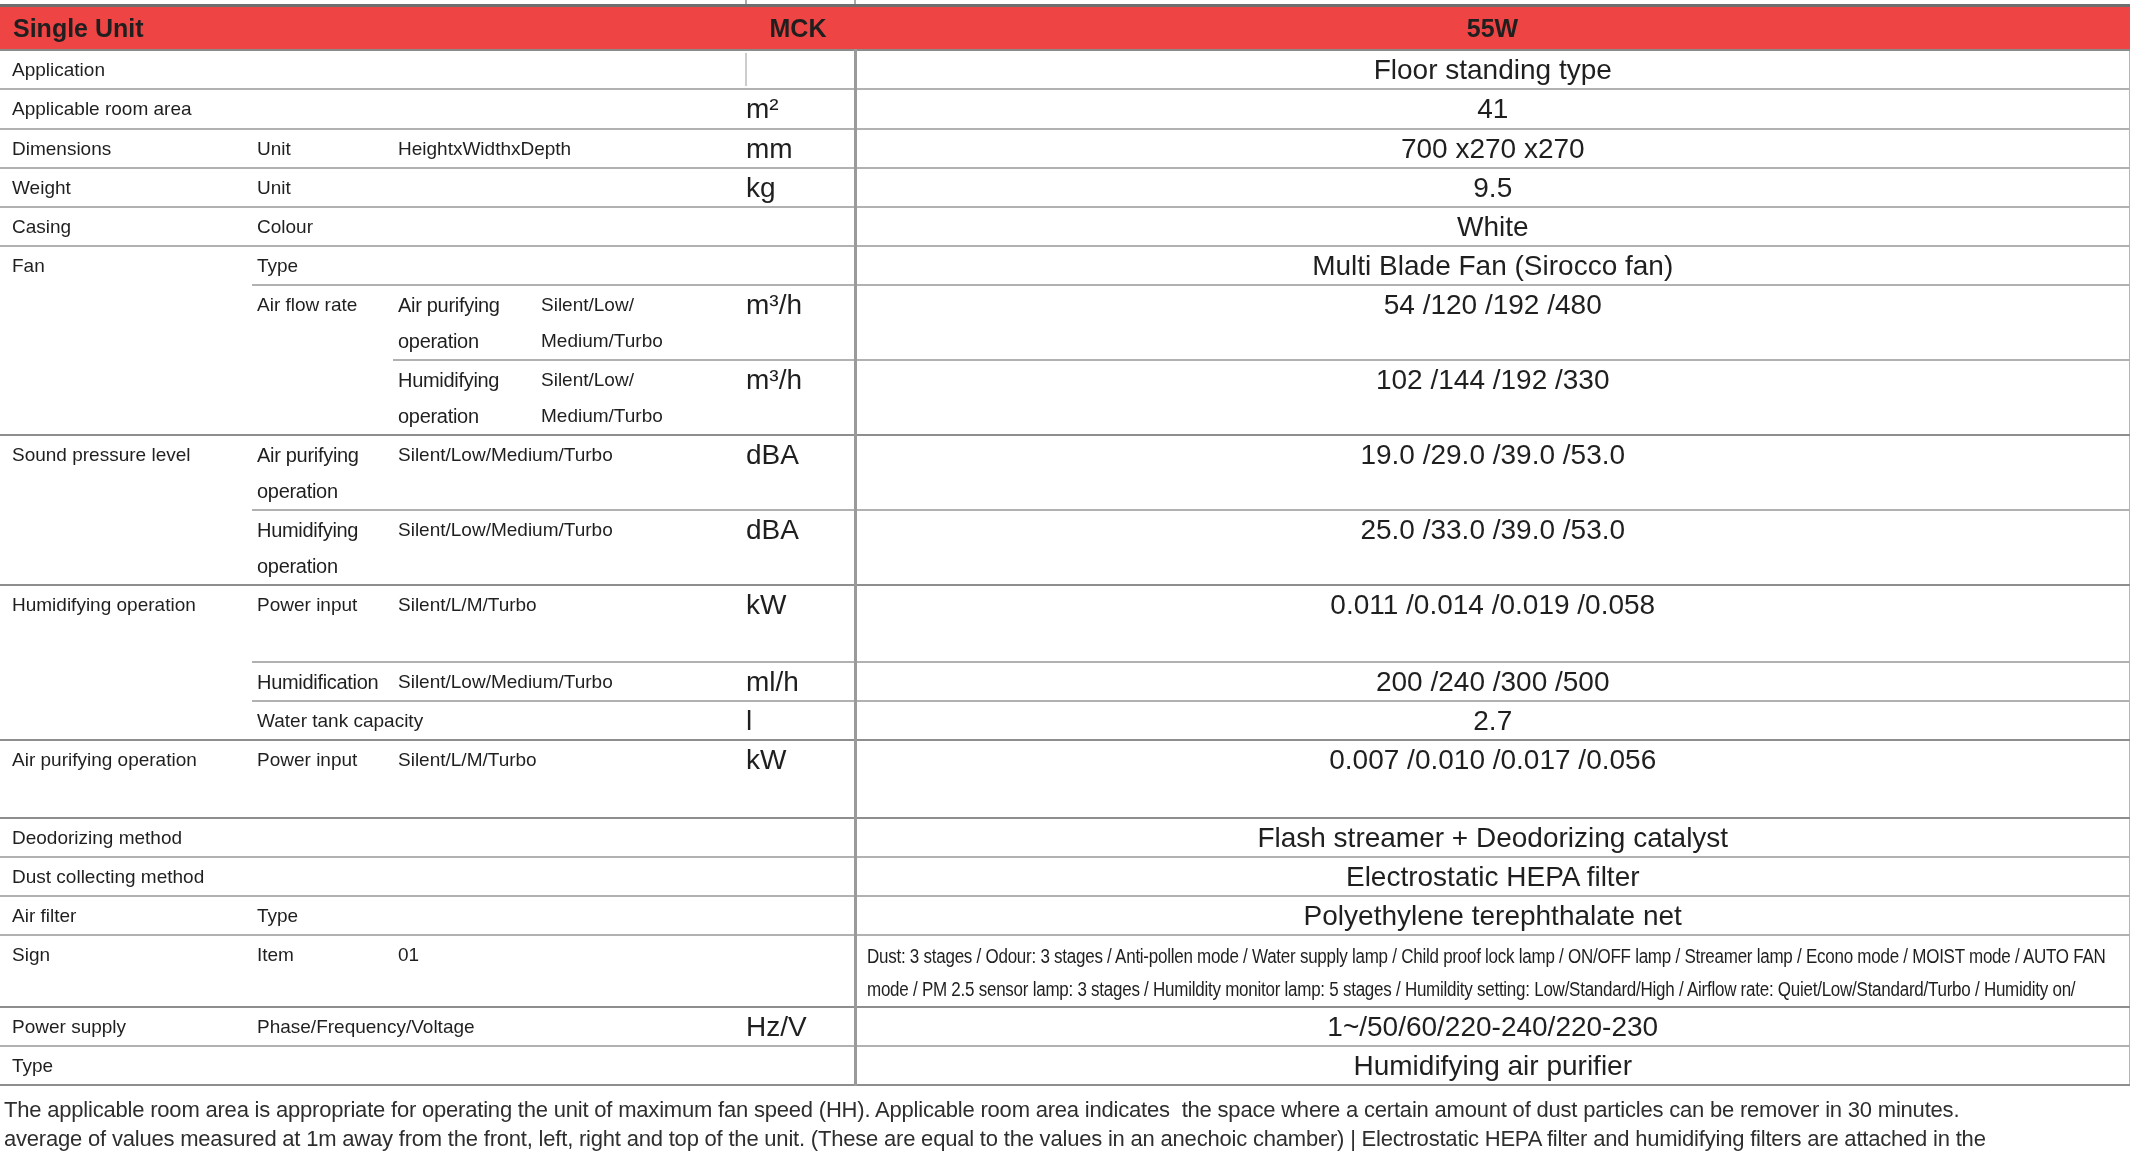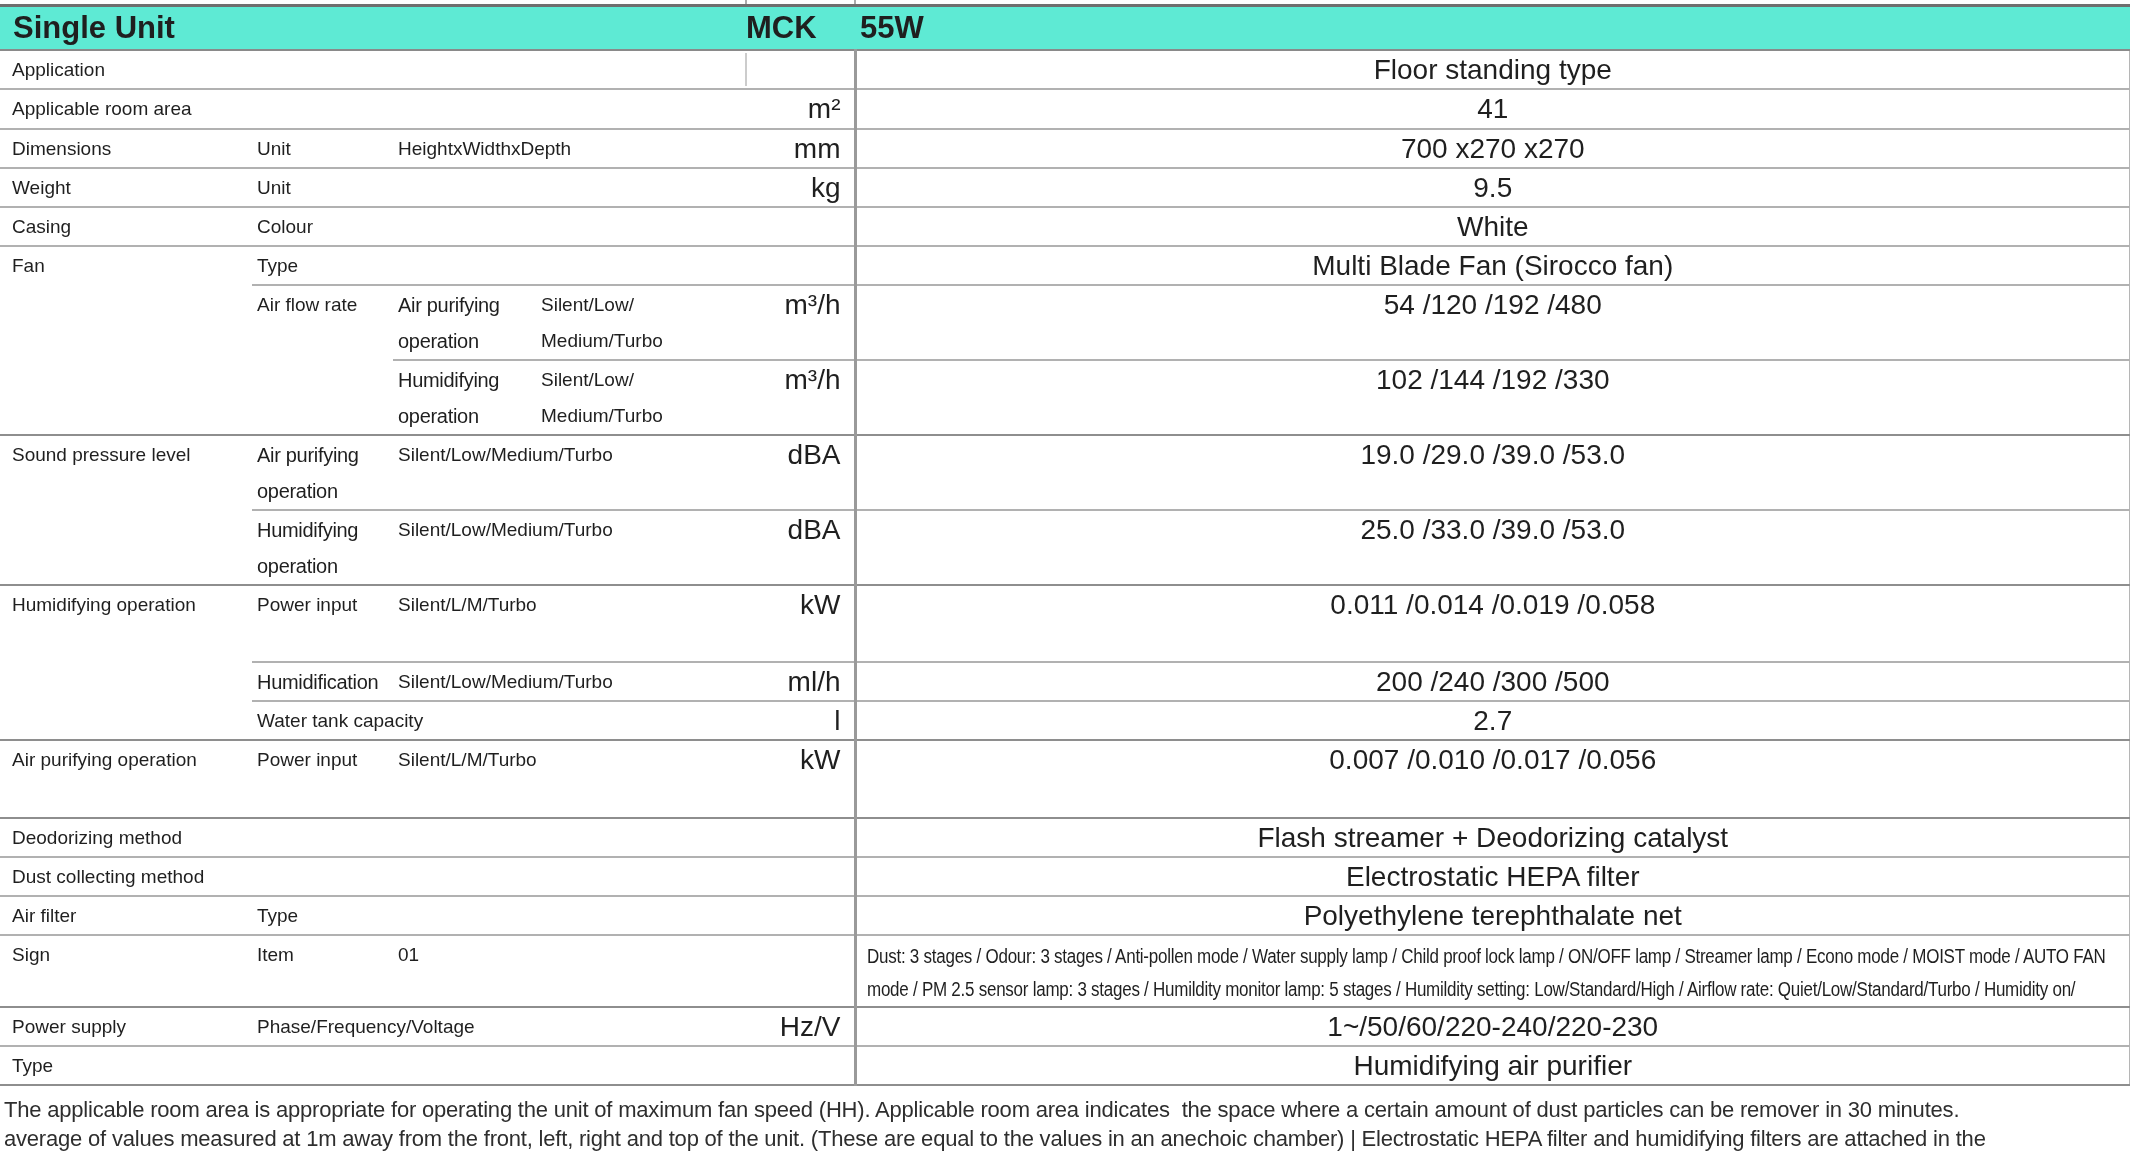--- a/index.html
+++ b/index.html
@@ -16,33 +16,33 @@
   .stub-app { position:absolute; left:745px; top:53px; width:2px; height:33px; background:#cccccc; }
 
   table.spec {
     border-collapse:collapse; table-layout:fixed; width:2130px;
     border-top:3px solid #6e6e6e;
   }
   td { vertical-align:top; padding:1px 5px 0 5px; overflow:hidden; }
   .c1 { padding-left:12px; }
   .lbl, .sub, .desc { font-size:19px; line-height:36px; }
   .small { font-size:20px; line-height:36px; letter-spacing:-0.3px; }
-  .unit { text-align:right; padding-right:13px; font-size:28px; line-height:36px; }
+  .unit { padding-right:13px; font-size:28px; line-height:36px; }
   .val {
     text-align:center; font-size:28px; line-height:36px;
     border-left:3px solid #9a9a9a; border-right:2px solid #b5b5b5;
   }
   .bb  { border-bottom:2px solid #b1b1b1; }
   .bbd { border-bottom:2px solid #8e8e8e; }
   .hd {
-    background:#5eead4; font-weight:bold; font-size:31px;
+    background:#ef4444; font-weight:bold; font-size:25px;
     border-bottom:2px solid #8a8a8a; vertical-align:middle; line-height:40px;
   }
   .hd-left { padding-left:13px; }
-  .hd-center { }
+  .hd-center { text-align:center; }
   .val-sign { text-align:left; padding:4px 0 0 10px; }
   .signline {
     white-space:pre; font-size:20px; line-height:33px; letter-spacing:-0.3px;
     transform:scaleX(0.85); transform-origin:0 50%; width:1500px;
   }
   .footnote { padding:9px 0 0 4px; }
   .fline { white-space:pre; font-size:22px; line-height:29px; letter-spacing:-0.2px; color:#2e2e2e; }
 </style>
 </head>
 <body>

